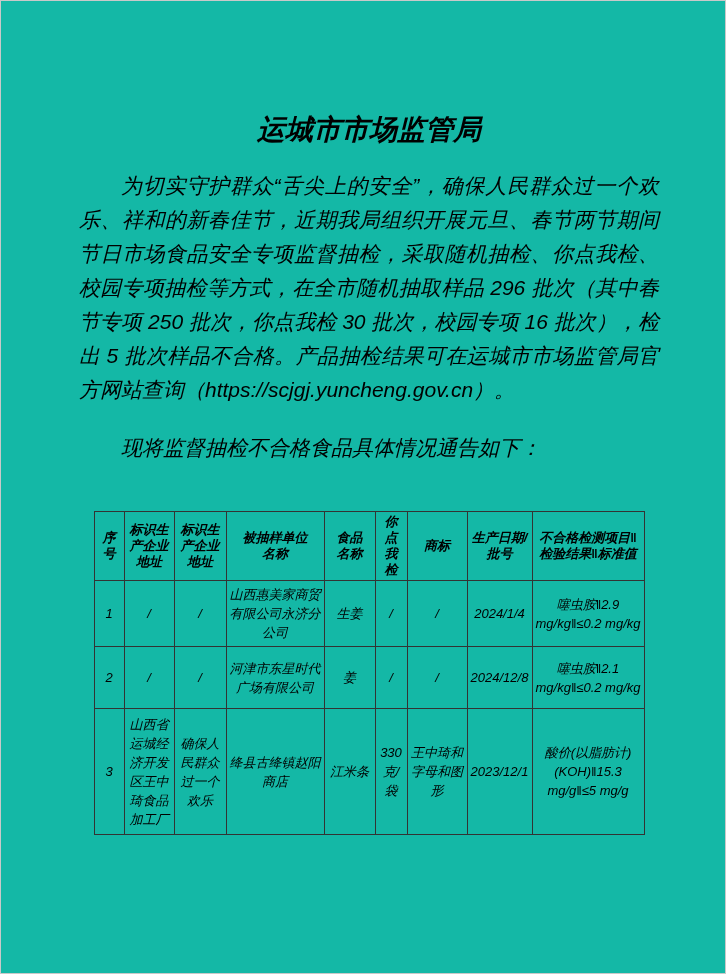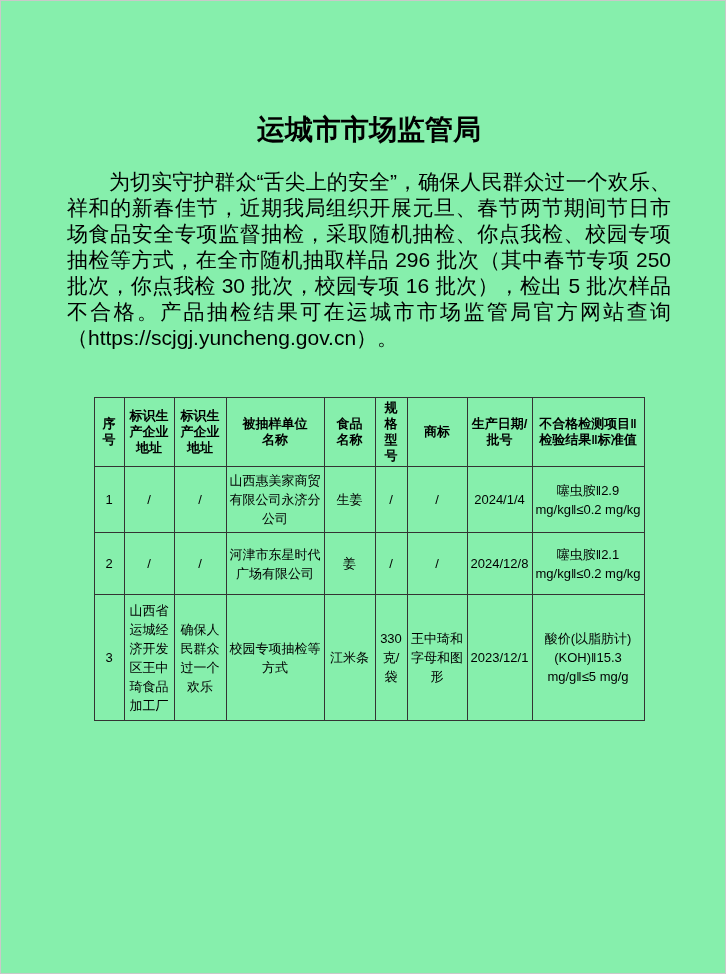--- a/index.html
+++ b/index.html
@@ -1,40 +1,41 @@
 <!DOCTYPE html>
 <html><head>
 <meta charset="utf-8">
 <style>
   html, body { margin: 0; padding: 0; background: #ffffff; }
   .page {
     position: relative;
     width: 726px;
     height: 974px;
     box-sizing: border-box;
-    background: #86efac;
+    background: #14b8a6;
     border: 1px solid #c9c9c9;
     padding: 110px 54px 0 66px;
     font-family: "Liberation Sans", "DejaVu Sans", sans-serif;
     color: #000000;
     overflow: hidden;
+    font-style: italic;
   }
   .title {
     margin: 0;
     text-align: center;
     font-size: 28px;
     font-weight: 700;
     line-height: 38px;
     color: #000000;
   }
   .title .tl { display: block; }
   .body-para {
-    margin: 0;
+    margin: 12px;
     font-size: 21px;
-    line-height: 26px;
+    line-height: 34px;
     text-align: justify;
     text-indent: 2em;
     color: #000000;
   }
   .p1 { margin-top: 20px; }
   .p2 { margin-top: 24px; }
   table.result {
     margin: 46px auto 0 auto;
     border-collapse: collapse;
     table-layout: fixed;
@@ -70,41 +71,42 @@
 <body>
 
 <div class="page">
 
   <h1 class="title">
     <span class="tl">运城市市场监管局</span>
   </h1>
 
   <p class="body-para p1">为切实守护群众“舌尖上的安全”，确保人民群众过一个欢乐、祥和的新春佳节，近期我局组织开展元旦、春节两节期间节日市场食品安全专项监督抽检，采取随机抽检、你点我检、校园专项抽检等方式，在全市随机抽取样品 296 批次（其中春节专项 250 批次，你点我检 30 批次，校园专项 16 批次），检出 5 批次样品不合格。产品抽检结果可在运城市市场监管局官方网站查询（https://scjgj.yuncheng.gov.cn）。</p>
 
+  <p class="body-para p2">现将监督抽检不合格食品具体情况通告如下：</p>
 
   <table class="result">
     <colgroup>
       <col style="width:30px">
         <col style="width:50px">
         <col style="width:52px">
       <col style="width:98px">
         <col style="width:51px">
         <col style="width:32px">
       <col style="width:60px">
         <col style="width:65px">
         <col style="width:112px">
     </colgroup>
     <thead>
       <tr class="hrow">
         <th><span class="vspan">序号</span></th>
         <th>标识生产企业地址</th>
         <th>标识生产企业地址</th>
         <th><span class="w5span">被抽样单位名称</span></th>
         <th><span class="w2span">食品名称</span></th>
-        <th><span class="vspan">规格型号</span></th>
+        <th><span class="vspan">你点我检</span></th>
         <th>商标</th>
         <th>生产日期/批号</th>
         <th>不合格检测项目‖检验结果‖标准值</th>
       </tr>
     </thead>
     <tbody>
       <tr class="r1">
         <td>1</td>
         <td>/</td>
         <td>/</td>
@@ -123,21 +125,21 @@
         <td>姜</td>
         <td>/</td>
         <td>/</td>
         <td>2024/12/8</td>
         <td class="cell-bold">噻虫胺‖2.1 mg/kg‖≤0.2 mg/kg</td>
       </tr>
       <tr class="r3">
         <td>3</td>
         <td>山西省运城经济开发区王中琦食品加工厂</td>
         <td>确保人民群众过一个欢乐</td>
-        <td class="cell-left">校园专项抽检等方式</td>
+        <td class="cell-left">绛县古绛镇赵阳商店</td>
         <td>江米条</td>
         <td>330克/袋</td>
         <td>王中琦和字母和图形</td>
         <td>2023/12/1</td>
         <td class="cell-bold">酸价(以脂肪计)(KOH)‖15.3 mg/g‖≤5 mg/g</td>
       </tr>
     </tbody>
   </table>
 
 </div>

